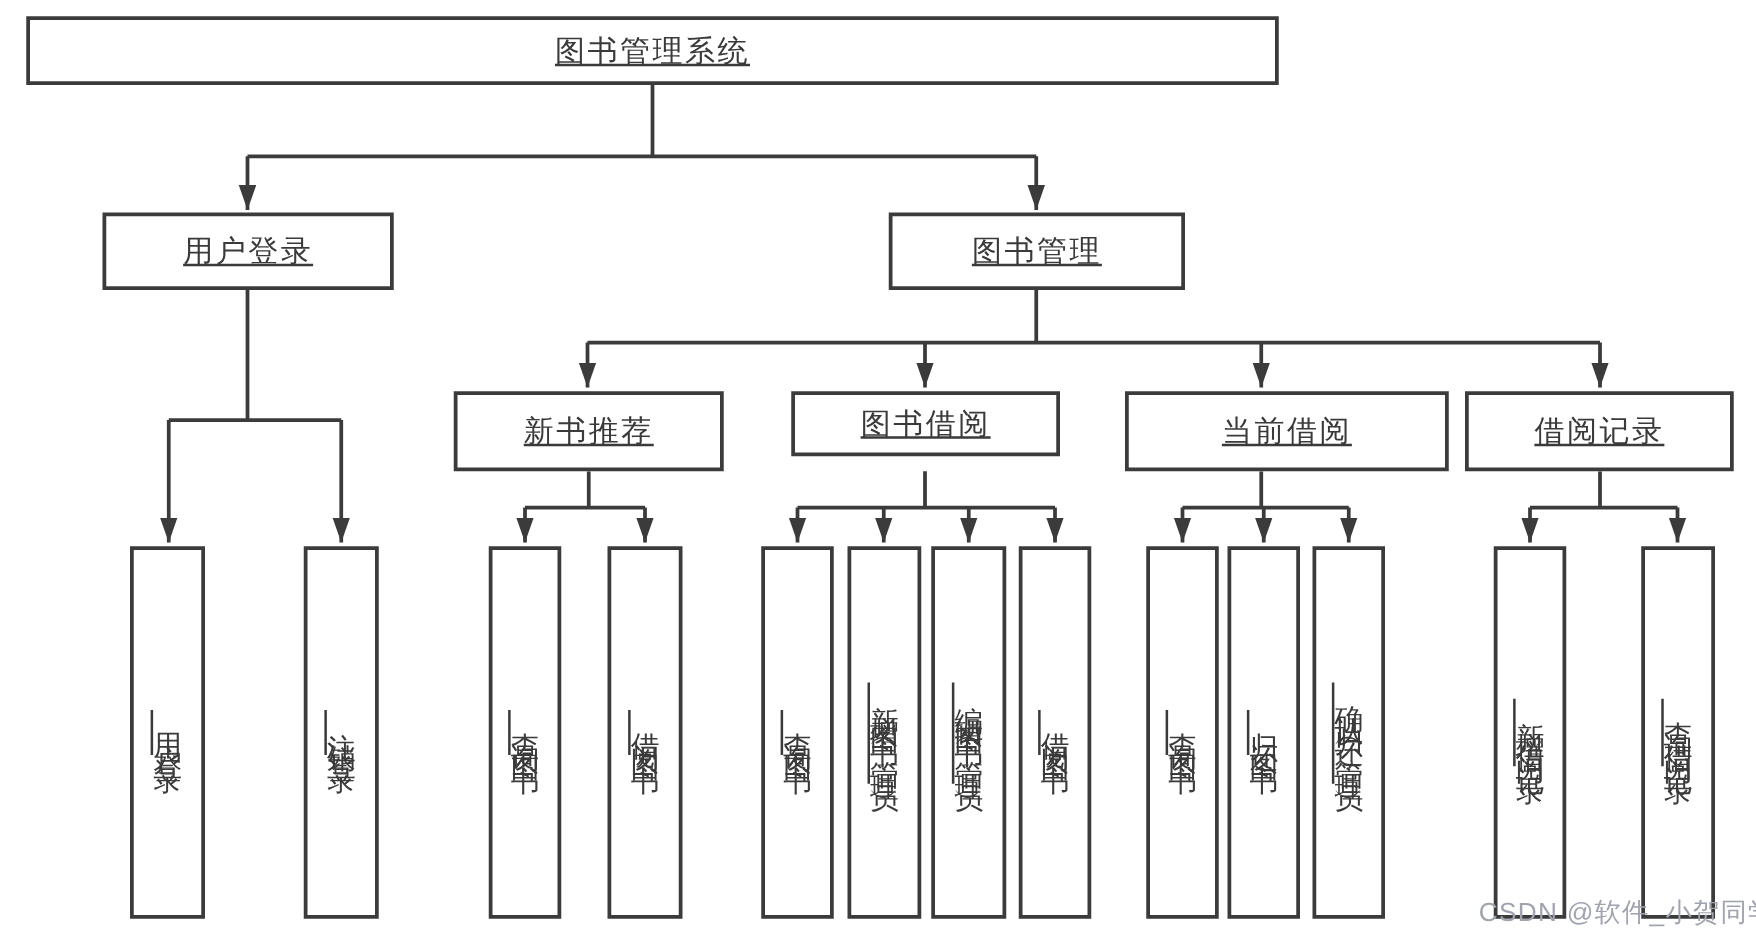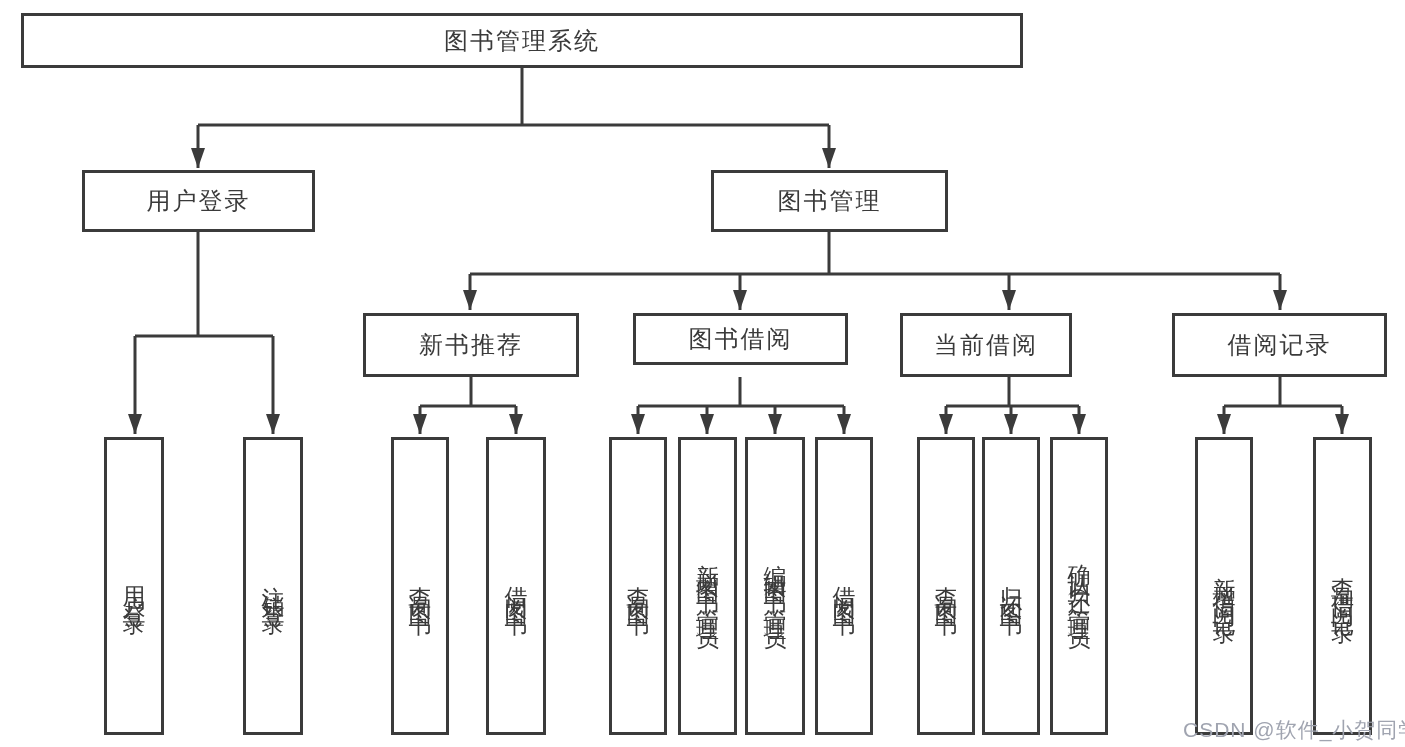--- a/index.html
+++ b/index.html
@@ -37,20 +37,21 @@
   }
   .node {
     position: absolute;
     box-sizing: border-box;
     border: 3px solid var(--line);
     background: var(--background);
     display: flex;
     align-items: center;
     justify-content: center;
     text-align: left;
+    text-decoration: underline;
   }
   .hnode {
     font-size: 24px;
     letter-spacing: 2px;
     white-space: nowrap;
   }
   .root-node {
     left: 21px; top: 13px; width: 1002px; height: 55px;
   }
   .leaf {
@@ -118,21 +119,21 @@
     <path class="wire" d="M1342 406 V434" marker-end="url(#arrowhead)"></path>
   </svg>
 
   <div class="node hnode root-node">图书管理系统</div>
 
   <div class="node hnode" style="left:82px;top:170px;width:233px;height:62px">用户登录</div>
   <div class="node hnode" style="left:711px;top:170px;width:237px;height:62px">图书管理</div>
 
   <div class="node hnode" style="left:363px;top:313px;width:216px;height:64px">新书推荐</div>
   <div class="node hnode" style="left:633px;top:313px;width:215px;height:52px">图书借阅</div>
-  <div class="node hnode" style="left:900px;top:313px;width:172px;height:64px">当前借阅</div>
+  <div class="node hnode" style="left:900px;top:313px;width:259px;height:64px">当前借阅</div>
   <div class="node hnode" style="left:1172px;top:313px;width:215px;height:64px">借阅记录</div>
 
   <div class="node leaf" style="left:104px;width:60px">用户登录</div>
   <div class="node leaf" style="left:243px;width:60px">注销登录</div>
 
   <div class="node leaf" style="left:391px;width:58px">查询图书</div>
   <div class="node leaf" style="left:486px;width:60px">借阅图书</div>
 
   <div class="node leaf" style="left:609px;width:58px">查询图书</div>
   <div class="node leaf" style="left:678px;width:59px">新增图书（管理员）</div>

